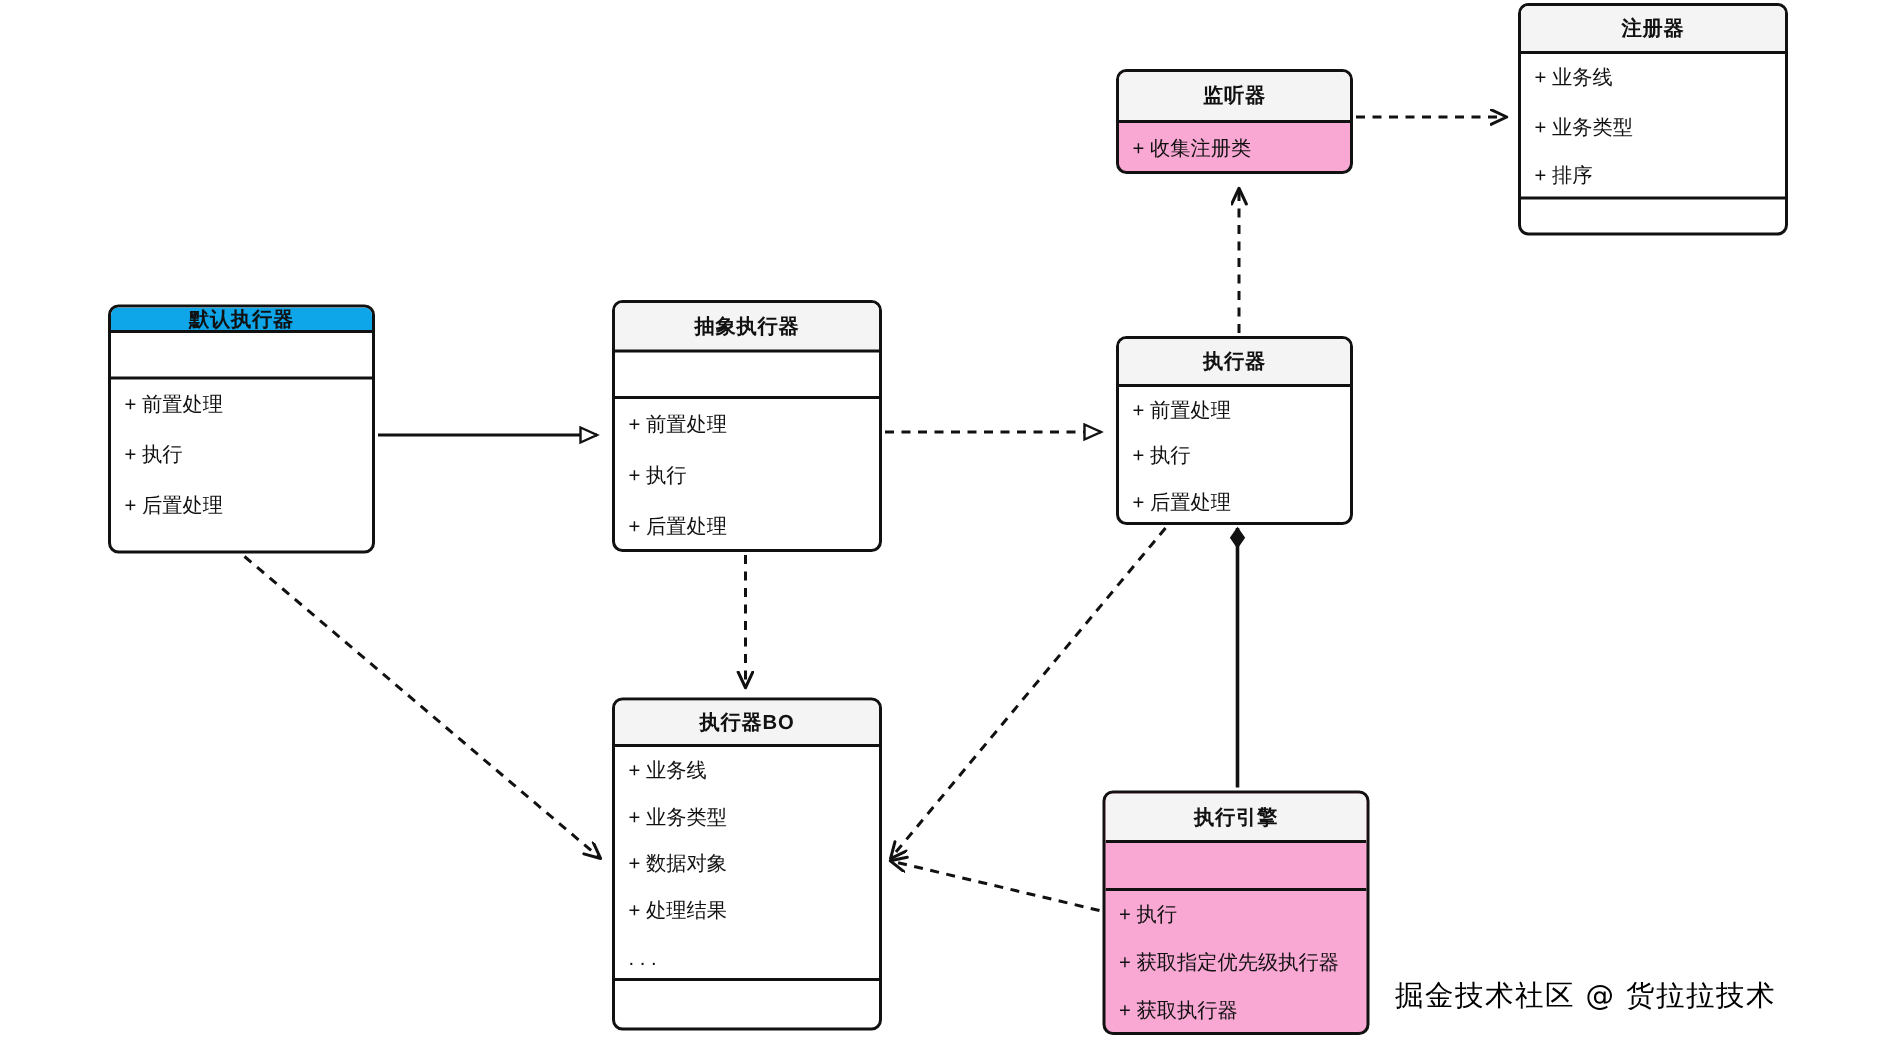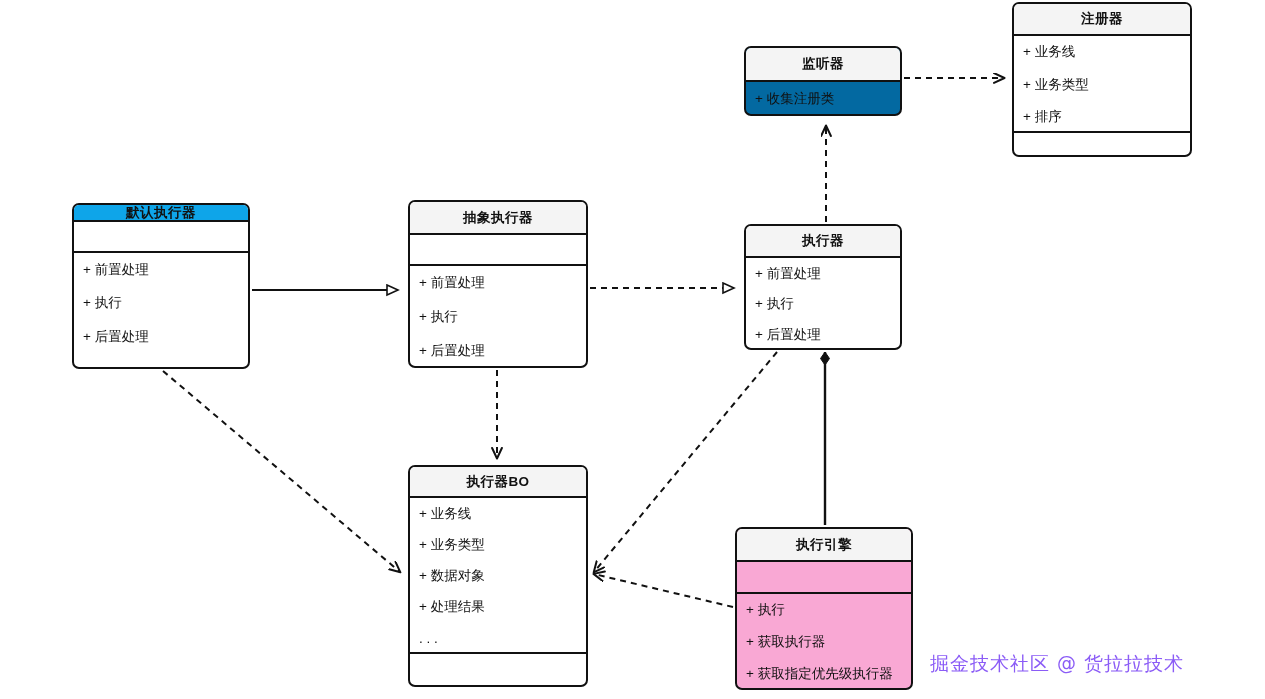--- a/index.html
+++ b/index.html
@@ -82,21 +82,21 @@
 
   <div class="uml-box" style="left: 1012px; top: 2px; width: 180px; height: 155px; background: rgb(255, 255, 255); border-color: rgb(17, 17, 17);">
       <div class="uml-header" style="height: 32px; background: rgb(244, 244, 244); border-bottom-color: rgb(17, 17, 17); text-align: center;">注册器</div>
       <div class="uml-section bordered-bottom" style="height: 97px; border-bottom-color: rgb(17, 17, 17);">
         <div class="uml-row" style="height: 32.3333px;">+ 业务线</div>
         <div class="uml-row" style="height: 32.3333px;">+ 业务类型</div>
         <div class="uml-row" style="height: 32.3333px;">+ 排序</div>
       </div>
       <div class="uml-section uml-empty" style="height: 24px; border-bottom-color: rgb(17, 17, 17);"></div>
     </div>
-    <div class="uml-box" style="left: 744px; top: 46px; width: 158px; height: 70px; background: #0369a1; border-color: rgb(17, 17, 17);">
+    <div class="uml-box" style="left: 744px; top: 46px; width: 158px; height: 70px; background: #f9a8d4; border-color: rgb(17, 17, 17);">
       <div class="uml-header" style="height: 34px; background: rgb(244, 244, 244); border-bottom-color: rgb(17, 17, 17);">监听器</div>
       <div class="uml-section" style="height: 34px; border-bottom-color: rgb(17, 17, 17);">
         <div class="uml-row" style="height: 34px;">+ 收集注册类</div>
       </div>
     </div>
     <div class="uml-box" style="left: 72px; top: 203px; width: 178px; height: 166px; background: rgb(255, 255, 255); border-color: rgb(17, 17, 17);">
       <div class="uml-header" style="height: 17px; background: #0ea5e9; border-bottom-color: rgb(17, 17, 17);">默认执行器</div>
       <div class="uml-section bordered-bottom uml-empty" style="height: 31px; border-bottom-color: rgb(17, 17, 17);"></div>
       <div class="uml-section" style="height: 100px; border-bottom-color: rgb(17, 17, 17);">
         <div class="uml-row" style="height: 33.3333px;">+ 前置处理</div>
@@ -130,22 +130,22 @@
         <div class="uml-row" style="height: 31.2px;">+ 处理结果</div>
         <div class="uml-row" style="height: 31.2px;">. . .</div>
       </div>
       <div class="uml-section uml-empty" style="height: 33px; border-bottom-color: rgb(17, 17, 17);"></div>
     </div>
     <div class="uml-box" style="left: 735px; top: 527px; width: 178px; height: 163px; background: #f9a8d4; border-color: rgb(17, 17, 17);">
       <div class="uml-header" style="height: 33px; background: rgb(244, 244, 244); border-bottom-color: rgb(17, 17, 17);">执行引擎</div>
       <div class="uml-section bordered-bottom uml-empty" style="height: 32px; border-bottom-color: rgb(17, 17, 17);"></div>
       <div class="uml-section" style="height: 96px; border-bottom-color: rgb(17, 17, 17);">
         <div class="uml-row" style="height: 32px;">+ 执行</div>
+        <div class="uml-row" style="height: 32px;">+ 获取指定优先级执行器</div>
         <div class="uml-row" style="height: 32px;">+ 获取执行器</div>
-        <div class="uml-row" style="height: 32px;">+ 获取指定优先级执行器</div>
       </div>
     </div>
     <svg class="links" viewBox="0 0 1265 699" xmlns="http://www.w3.org/2000/svg">
     <defs>
       <marker id="m-hollow-tri" markerWidth="14" markerHeight="14" refX="12" refY="6" orient="auto" markerUnits="userSpaceOnUse">
         <path d="M 1 1 L 12 6 L 1 11 z" fill="#ffffff" stroke="#111111" stroke-width="1.6"></path>
       </marker>
       <marker id="m-open" markerWidth="13" markerHeight="13" refX="11" refY="5.5" orient="auto" markerUnits="userSpaceOnUse">
         <path d="M 1 0.6 L 11.5 5.5 L 1 10.4" fill="none" stroke="#111111" stroke-width="2" stroke-linecap="round" stroke-linejoin="round"></path>
       </marker>
@@ -159,15 +159,15 @@
         <path d="M 826 222 L 826 126" fill="none" stroke="#111111" stroke-width="2" stroke-dasharray="6,5" marker-end="url(#m-open)"></path>
         <path d="M 904 78 L 1004 78" fill="none" stroke="#111111" stroke-width="2" stroke-dasharray="6,5" marker-end="url(#m-open)"></path>
         <path d="M 497 370 L 497 458" fill="none" stroke="#111111" stroke-width="2" stroke-dasharray="6,5" marker-end="url(#m-open)"></path>
         <path d="M 163 371 L 400 572" fill="none" stroke="#111111" stroke-width="2" stroke-dasharray="6,5" marker-end="url(#m-open)"></path>
         <path d="M 777 352 L 594 572" fill="none" stroke="#111111" stroke-width="2" stroke-dasharray="6,5" marker-end="url(#m-open)"></path>
         <path d="M 733 607 L 594 574" fill="none" stroke="#111111" stroke-width="2" stroke-dasharray="6,5" marker-end="url(#m-open)"></path>
         <path d="M 825 525 L 825 352" fill="none" stroke="#111111" stroke-width="2.4" marker-end="url(#m-diamond)"></path>
       </g>
   </svg>
 
-  <div class="watermark" style="left: 930px; top: 651px; color: #8b5cf6;">掘金技术社区 @ 货拉拉技术</div>
+  <div class="watermark" style="left: 930px; top: 651px; color: #000000;">掘金技术社区 @ 货拉拉技术</div>
 
 </div>
 
 </body></html>

